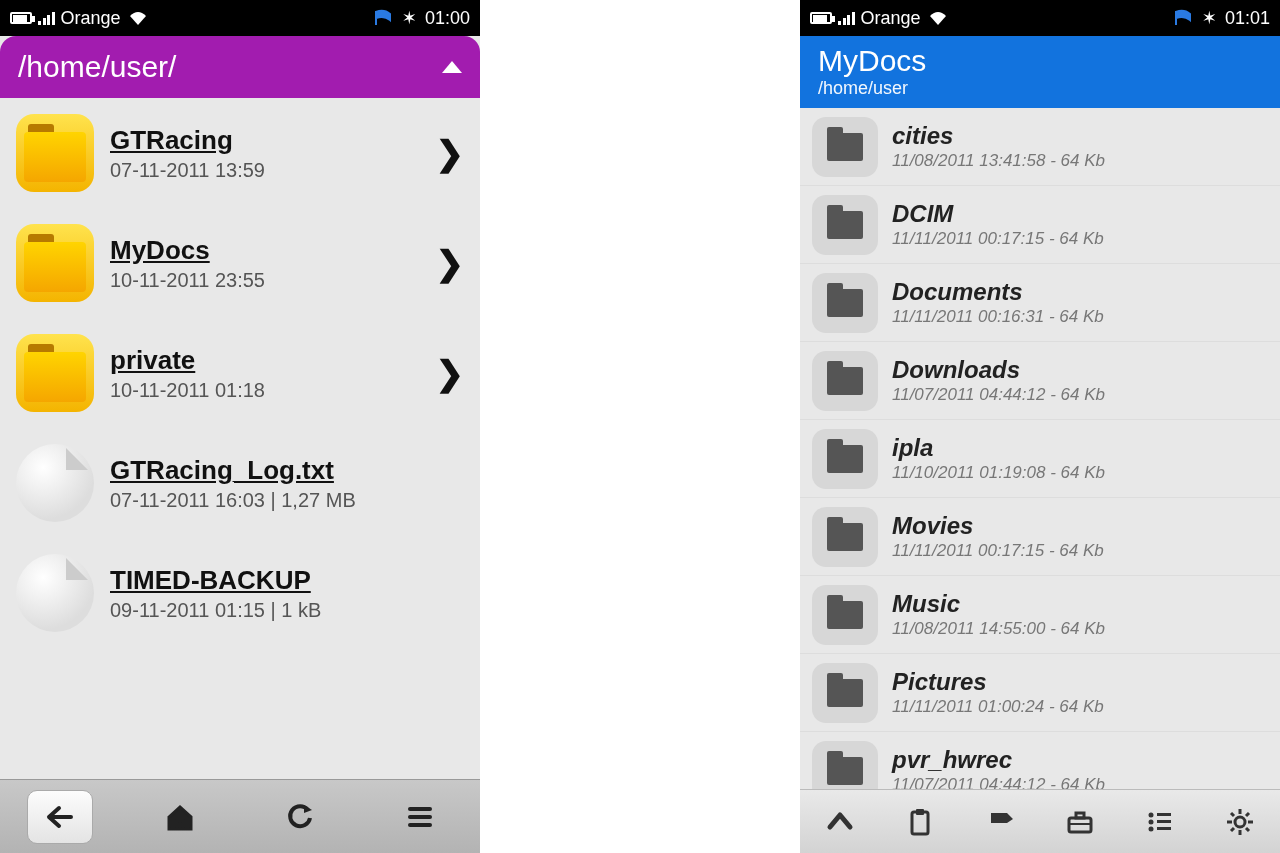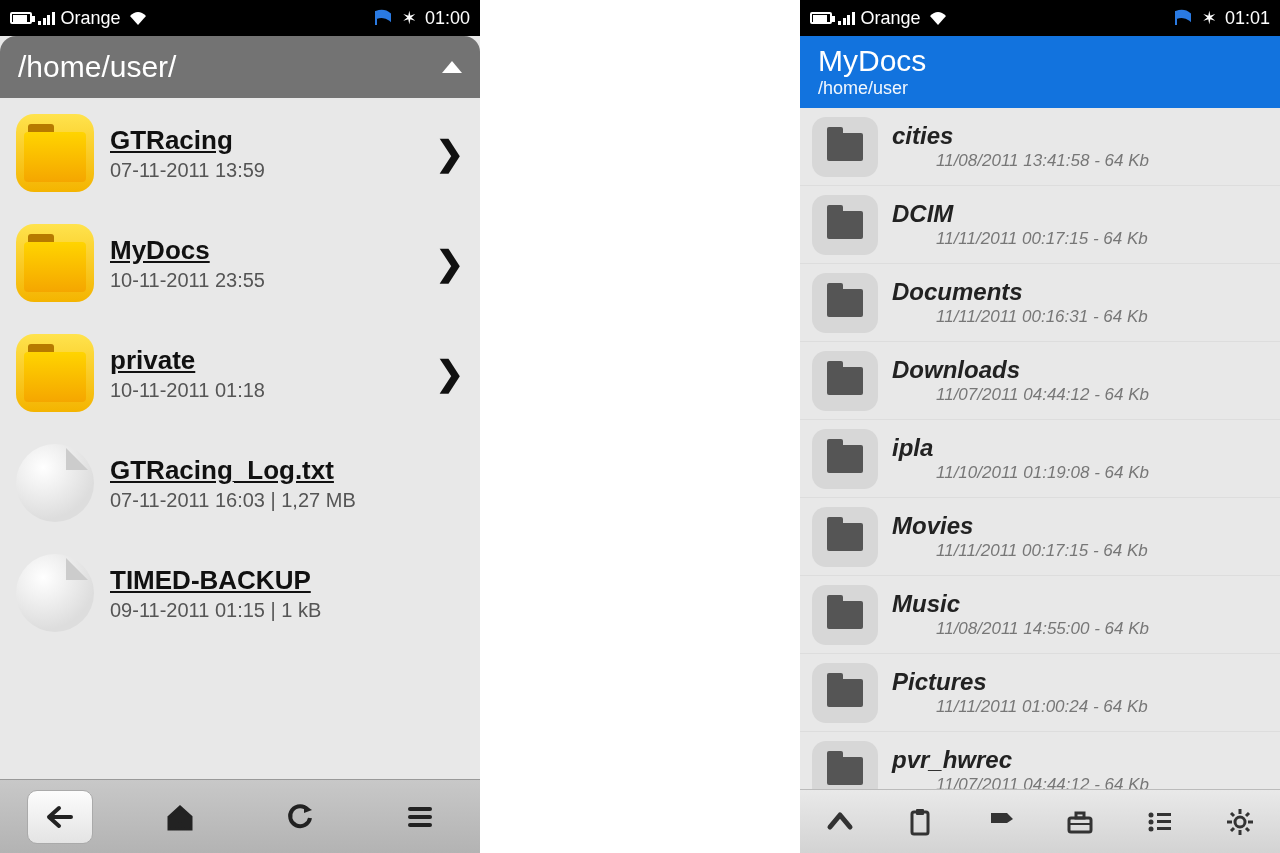--- a/index.html
+++ b/index.html
@@ -14,21 +14,21 @@
   .bat { width:22px; height:12px; border:2px solid #fff; border-radius:2px; position:relative; }
   .bat::after{content:"";position:absolute;right:-5px;top:2px;width:3px;height:6px;background:#fff;}
   .bat i{position:absolute;left:1px;top:1px;width:14px;height:8px;background:#fff;}
   .sig { display:flex; align-items:flex-end; gap:1.5px; }
   .sig span{width:3px;background:#fff;}
   .sig span:nth-child(1){height:4px;} .sig span:nth-child(2){height:7px;}
   .sig span:nth-child(3){height:10px;} .sig span:nth-child(4){height:13px;}
   .bt{font-size:18px;}
 
   
-  .hdrY { height:62px; background:#737373; color:#fff; display:flex; align-items:center; padding:0 18px; font-size:30px; border-radius:16px 16px 0 0;}
+  .hdrY { height:62px; background:#a21caf; color:#fff; display:flex; align-items:center; padding:0 18px; font-size:30px; border-radius:16px 16px 0 0;}
   .hdrY .spacer{flex:1;}
   .tri-up{width:0;height:0;border-left:10px solid transparent;border-right:10px solid transparent;border-bottom:12px solid #fff;}
 
   
   .hdrB { height:72px; background:#1273de; color:#fff; padding:8px 18px 6px; }
   .hdrB .t{font-size:30px;}
   .hdrB .p{font-size:18px;opacity:.95;}
 
   
   .list { flex:1; overflow:hidden; }
@@ -48,21 +48,21 @@
   .tbA{height:74px;background:linear-gradient(#c8c8c8,#b3b3b3);display:flex;align-items:center;justify-content:space-around;border-top:1px solid #999;}
   .tbA .btn{width:66px;height:54px;border-radius:10px;display:flex;align-items:center;justify-content:center;font-size:30px;color:#222;}
   .tbA .btn.active{background:linear-gradient(#fcfcfc,#e4e4e4);border:1px solid #aaa;}
 
   
   .rowB{display:flex;align-items:center;height:78px;padding:0 12px;border-bottom:1px solid #ddd;font-style:italic;}
   .iconB{width:66px;height:60px;border-radius:14px;background:#d7d7d7;margin-right:14px;display:flex;align-items:center;justify-content:center;}
   .foldG{width:36px;height:28px;background:#555;position:relative;border-radius:2px;}
   .foldG::before{content:"";position:absolute;left:0;top:-6px;width:16px;height:8px;background:#555;border-radius:2px 2px 0 0;}
   .txtB .n{font-size:24px;font-weight:bold;color:#222;}
-  .txtB .d{font-size:17px;color:#777;margin-top:1px;margin-left:44px;}
+  .txtB .d{font-size:17px;color:#777;margin-top:1px;}
 
   
   .tbB{height:64px;background:linear-gradient(#e9e9e9,#d3d3d3);display:flex;align-items:center;justify-content:space-around;border-top:1px solid #bbb;}
   .tbB .b{width:50px;height:44px;display:flex;align-items:center;justify-content:center;color:#333;}
 
   svg{overflow:visible;}
 </style>
 </head>
 <body>
 

